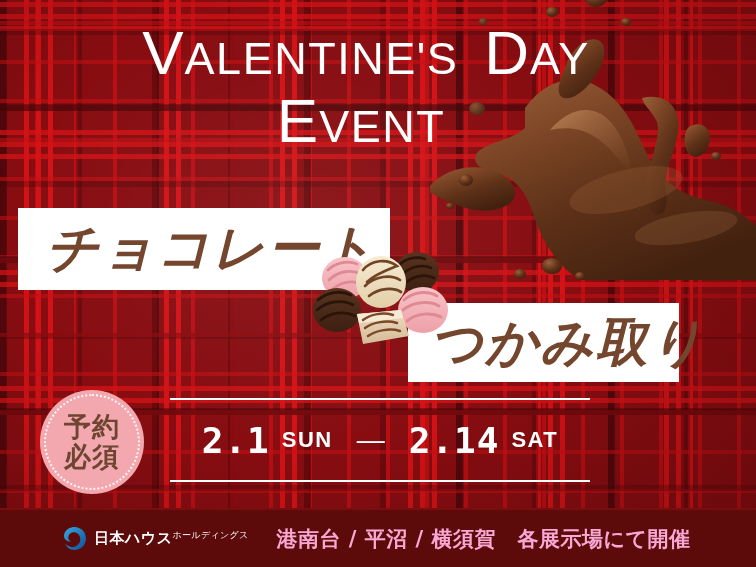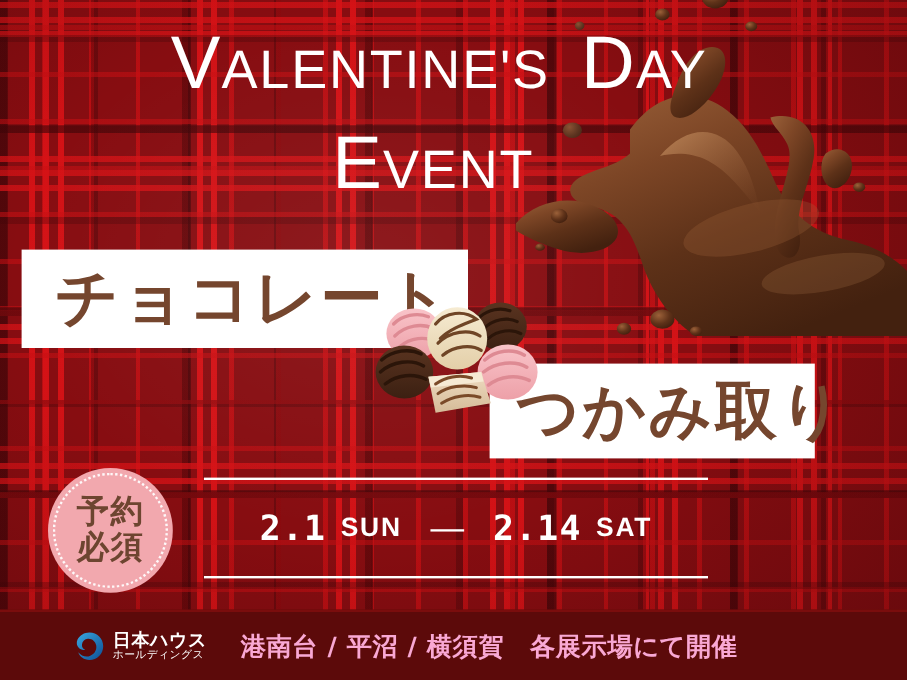--- a/index.html
+++ b/index.html
@@ -92,21 +92,21 @@
     width:680px;
     color:#ffffff;
     font-family:"Liberation Sans", sans-serif;
     text-align:center;
     line-height:1;
     z-index:6;
     padding-left:38px;
   }
   .hl-line{ white-space:nowrap; }
   .hl-line-1{ padding-left:14px; }
-  .hl-line-2{ padding-left:4px; margin-top:22px; }
+  .hl-line-2{ padding-left:4px; margin-top:6px; }
   .cap{
     font-size:62px;
     font-weight:400;
     letter-spacing:1px;
     vertical-align:baseline;
   }
   .sm{
     font-size:45px;
     font-weight:400;
     letter-spacing:1.5px;
@@ -114,20 +114,21 @@
   }
   .gap{ display:inline-block; width:26px; }
 
   
   .word-box{
     position:absolute;
     background:#ffffff;
     display:flex;
     align-items:center;
     z-index:5;
+    font-style:italic;
   }
   .word-text{
     color:#75462e;
     font-family:"DejaVu Sans", sans-serif;
     font-weight:700;
     letter-spacing:2px;
     white-space:nowrap;
   }
   #box-choco{
     left:18px; top:208px;
@@ -201,21 +202,21 @@
     position:absolute;
     inset:0;
     display:flex;
     align-items:center;
     justify-content:center;
     gap:10px;
     color:#ffffff;
   }
   .date-num{
     font-family:"DejaVu Sans Mono", monospace;
-    font-size:29px;
+    font-size:36px;
     font-weight:700;
     letter-spacing:1px;
   }
   .date-dow{
     font-family:"Liberation Sans", sans-serif;
     font-size:22px;
     font-weight:700;
     letter-spacing:1.5px;
     margin-left:2px;
   }
@@ -239,21 +240,21 @@
   }
   .logo-wrap{
     display:flex;
     align-items:center;
     gap:7px;
     margin-left:62px;
   }
   .logo-mark{ width:25px; height:25px; flex:0 0 auto; }
   .logo-text{
     display:flex;
-    flex-direction:column;
+    flex-direction:row;
     justify-content:center;
     color:#ffffff;
     font-family:"DejaVu Sans", sans-serif;
   }
   .logo-main{
     font-size:15px;
     font-weight:700;
     letter-spacing:.5px;
     line-height:1.08;
   }

